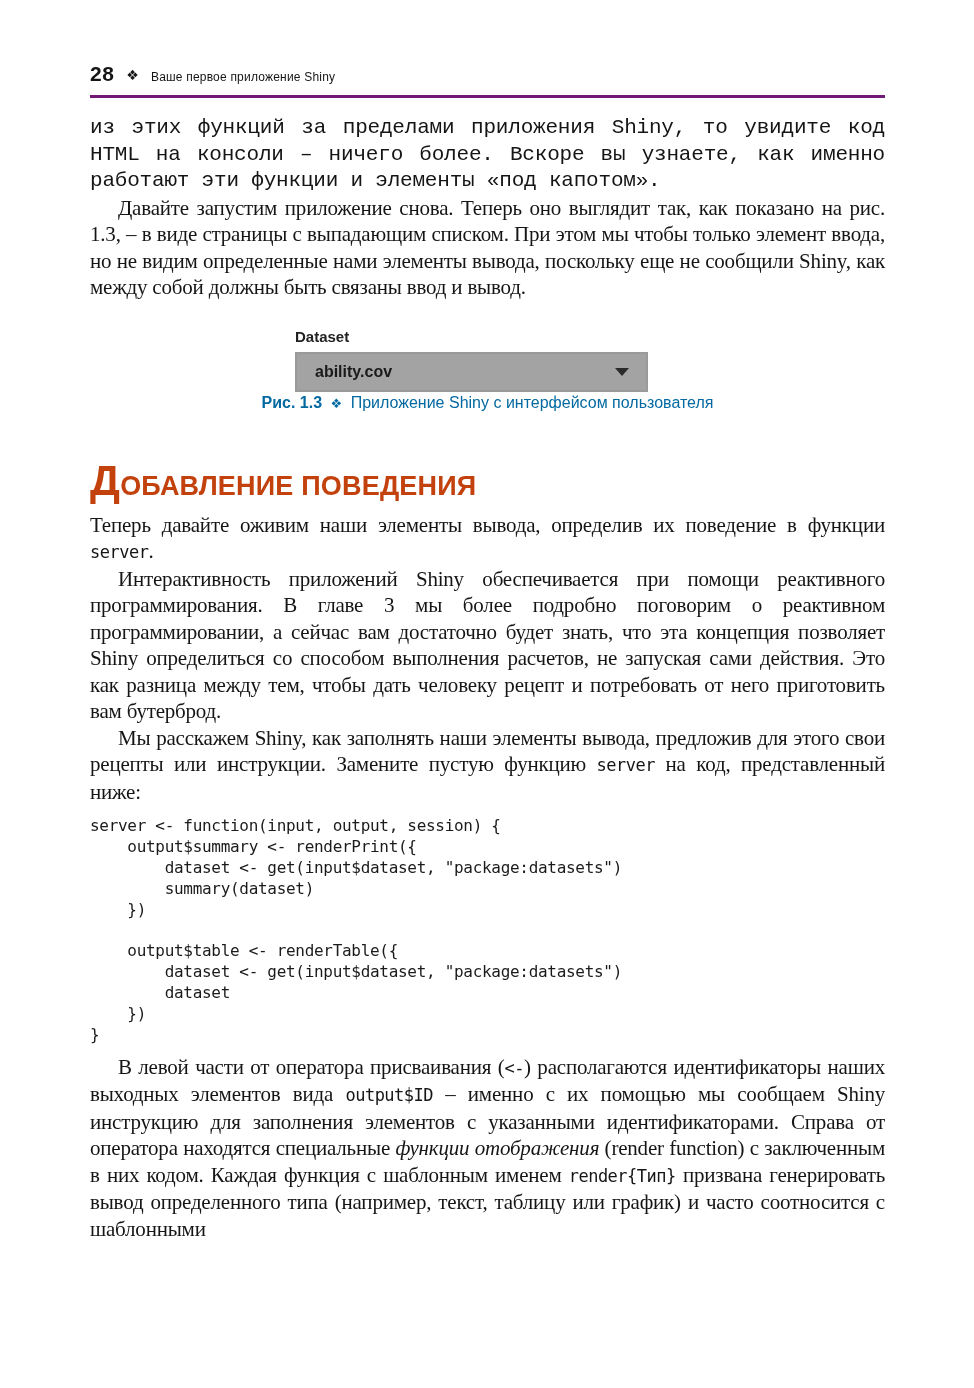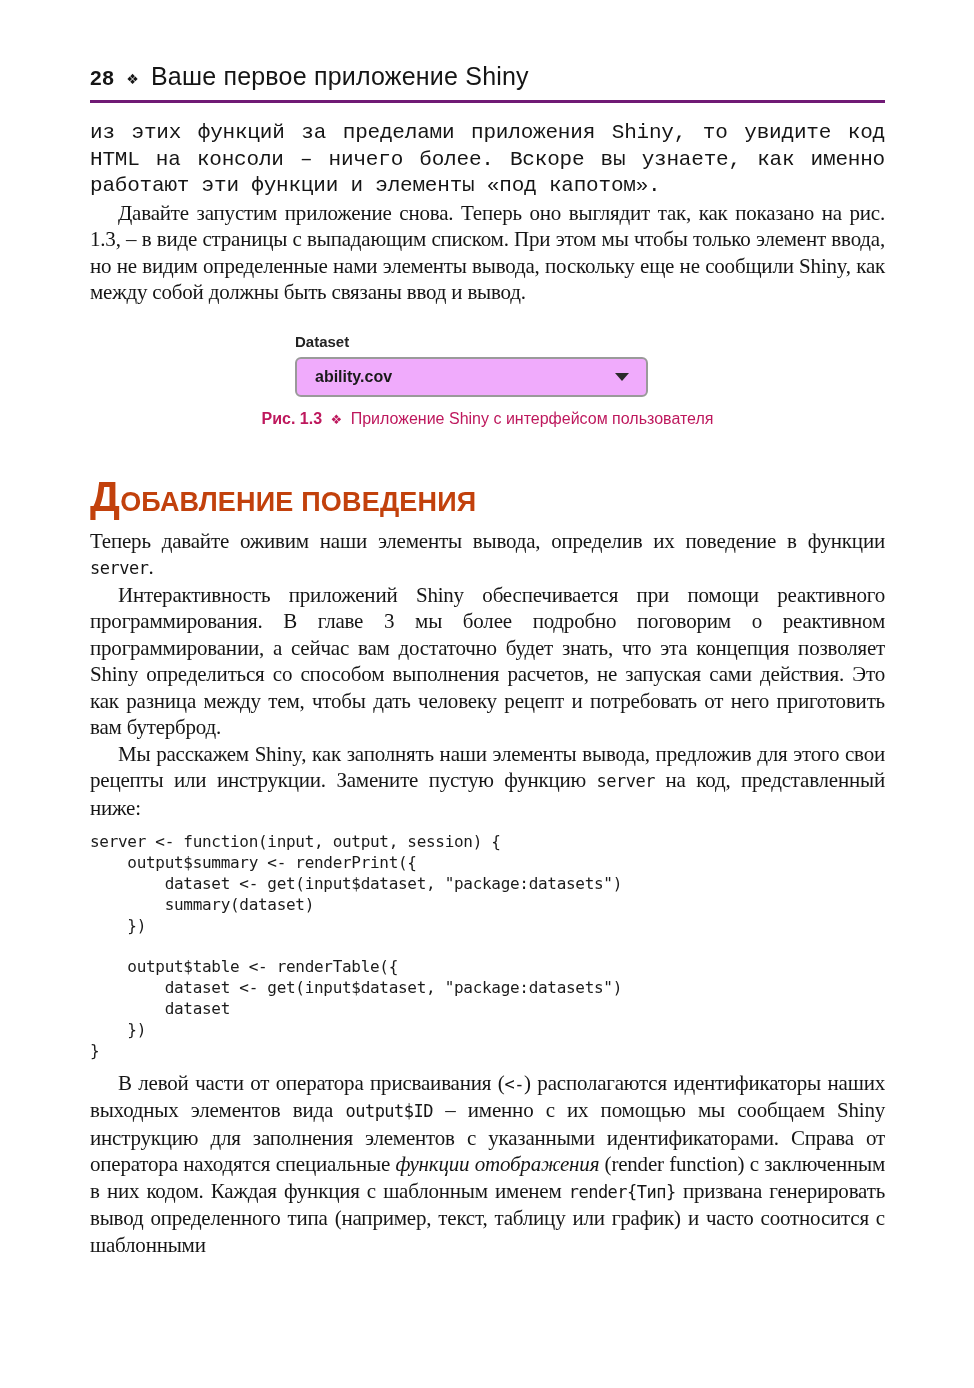--- a/index.html
+++ b/index.html
@@ -16,21 +16,21 @@
   }
   
   .running-head{
     display:flex;align-items:baseline;gap:12px;
     font-family:"Liberation Sans", sans-serif;
     border-bottom:3px solid #701a75;
     padding-bottom:9px;
   }
   .running-head .pagenum{font-size:21px;font-weight:700;letter-spacing:0.5px;}
   .running-head .orn{font-size:14px;position:relative;top:-1px;}
-  .running-head .chap{font-size:25px;letter-spacing:0.2px;}
+  .running-head .chap{font-size:12px;letter-spacing:0.2px;}
   
   .para{
     font-size:21px;line-height:26.5px;
     text-align:justify;
     margin:0;
     letter-spacing:-0.2px;
   }
   .para.first{margin-top:17px;font-family:Liberation Mono, monospace;}
   .para.indent{text-indent:28px;}
   .mono{
@@ -41,42 +41,42 @@
   
   .figure{margin-top:27px;margin-left:205px;width:353px;}
   .fig-label{
     font-family:"Liberation Sans", sans-serif;
     font-size:15px;font-weight:700;color:#222;
     margin-bottom:7px;
   }
   .fig-select{
     box-sizing:border-box;
     width:353px;height:40px;
-    border:2px solid #9a9a9a;border-radius:6px;
-    background:#f0abfc;
+    border:2px solid #9a9a9a;border-radius:0;
+    background:#a3a3a3;
     display:flex;align-items:center;
     padding:0 17px 0 18px;
     cursor:pointer;
   }
   .fig-select .val{
     font-family:"Liberation Sans", sans-serif;
     font-size:16px;font-weight:700;color:#1a1a1a;
     flex:1;
   }
   .caret{
     width:0;height:0;
     border-left:7px solid transparent;
     border-right:7px solid transparent;
     border-top:8px solid #2a2a2a;
   }
   .fig-caption{
-    margin-top:13px;
+    margin-top:2px;
     text-align:center;
     font-family:"Liberation Sans", sans-serif;
-    font-size:16px;color:#be185d;
+    font-size:16px;color:#0369a1;
   }
   .fig-caption .capnum{font-weight:700;}
   .fig-caption .orn{font-size:13px;padding:0 4px;}
   
   .section-heading{
     margin-top:47px;
     font-family:"Liberation Sans", sans-serif;
     font-weight:700;color:#c2410c;
     line-height:44px;
     letter-spacing:0.2px;

